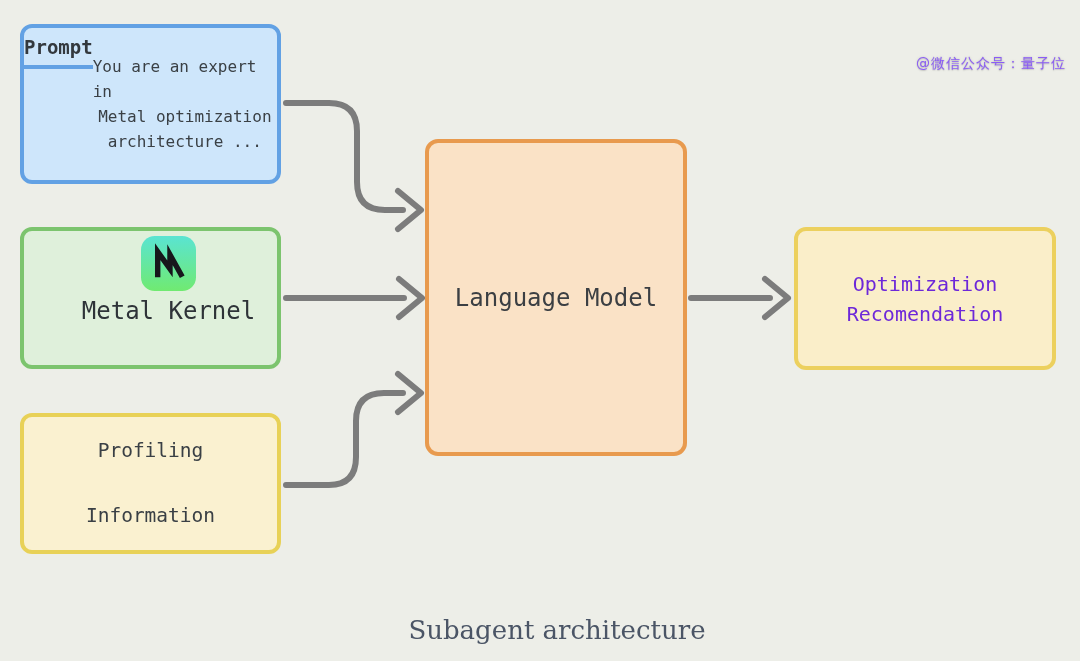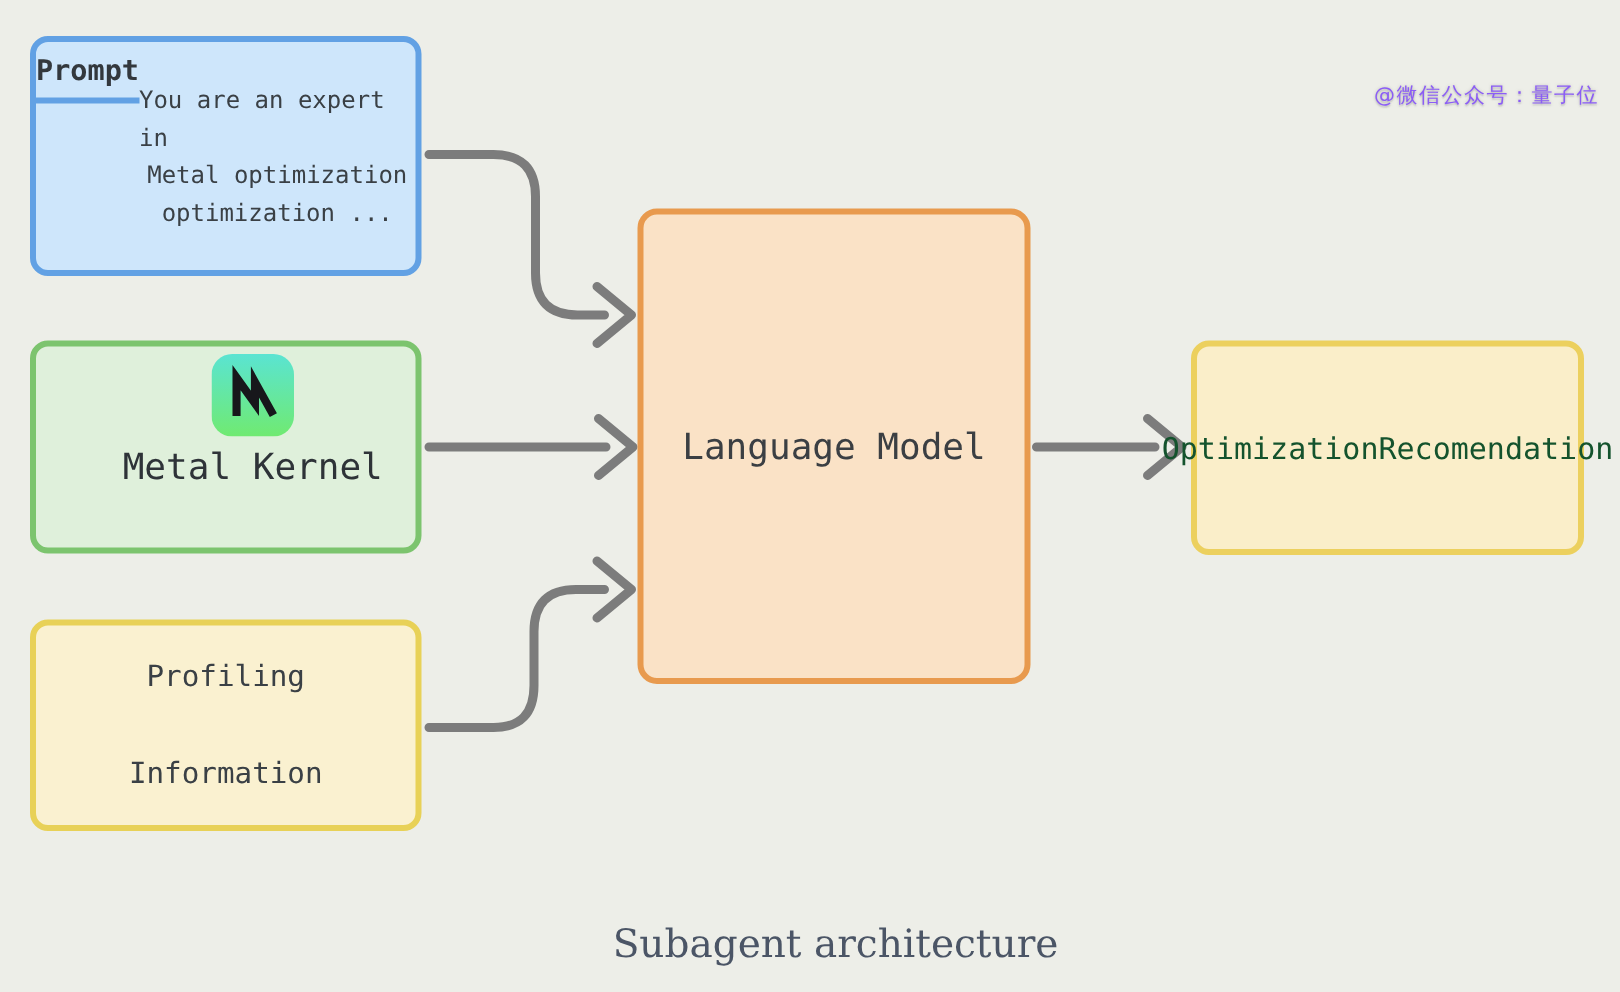--- a/index.html
+++ b/index.html
@@ -126,26 +126,26 @@
     font-size: 24px;
     color: #3b3f43;
   }
 
   .opt-box {
     left: 794px; top: 227px;
     width: 262px; height: 143px;
     background: #faeec9;
     border: 4px solid #ecd05e;
     display: flex;
-    flex-direction: row;
+    flex-direction: column;
     align-items: center;
     justify-content: center;
     font-size: 20px;
     line-height: 30px;
-    color: #14532d;
+    color: #6d28d9;
   }
 
   .caption {
     position: absolute;
     left: 0; right: 0;
     top: 615px;
     text-align: center;
     font-family: "DejaVu Serif", "Liberation Serif", serif;
     font-size: 26px;
     color: #4b5566;
@@ -164,21 +164,21 @@
     <path d="M286 298 H404 M399 279 L422 298 L399 317"></path>
     <path d="M286 485 H329 Q356 485 356 457 V421 Q356 393 384 393 H403 M398 374 L421 393 L398 412"></path>
     <path d="M691 298 H770 M765 279 L788 298 L765 317"></path>
   </svg>
 
   <div class="box prompt-box">
     <div class="prompt-header">Prompt</div>
     <div class="prompt-body">
       <div>You are an expert in</div>
       <div>Metal optimization</div>
-      <div>optimization ...</div>
+      <div>architecture ...</div>
     </div>
   </div>
 
   <div class="box metal-box">
     <svg class="metal-icon" viewBox="0 0 56 56" aria-hidden="true">
       <defs>
         <linearGradient id="metalGrad" x1="0" y1="0" x2="0" y2="1">
           <stop offset="0%" stop-color="#5ae4d2"></stop>
           <stop offset="100%" stop-color="#70ea71"></stop>
         </linearGradient>

